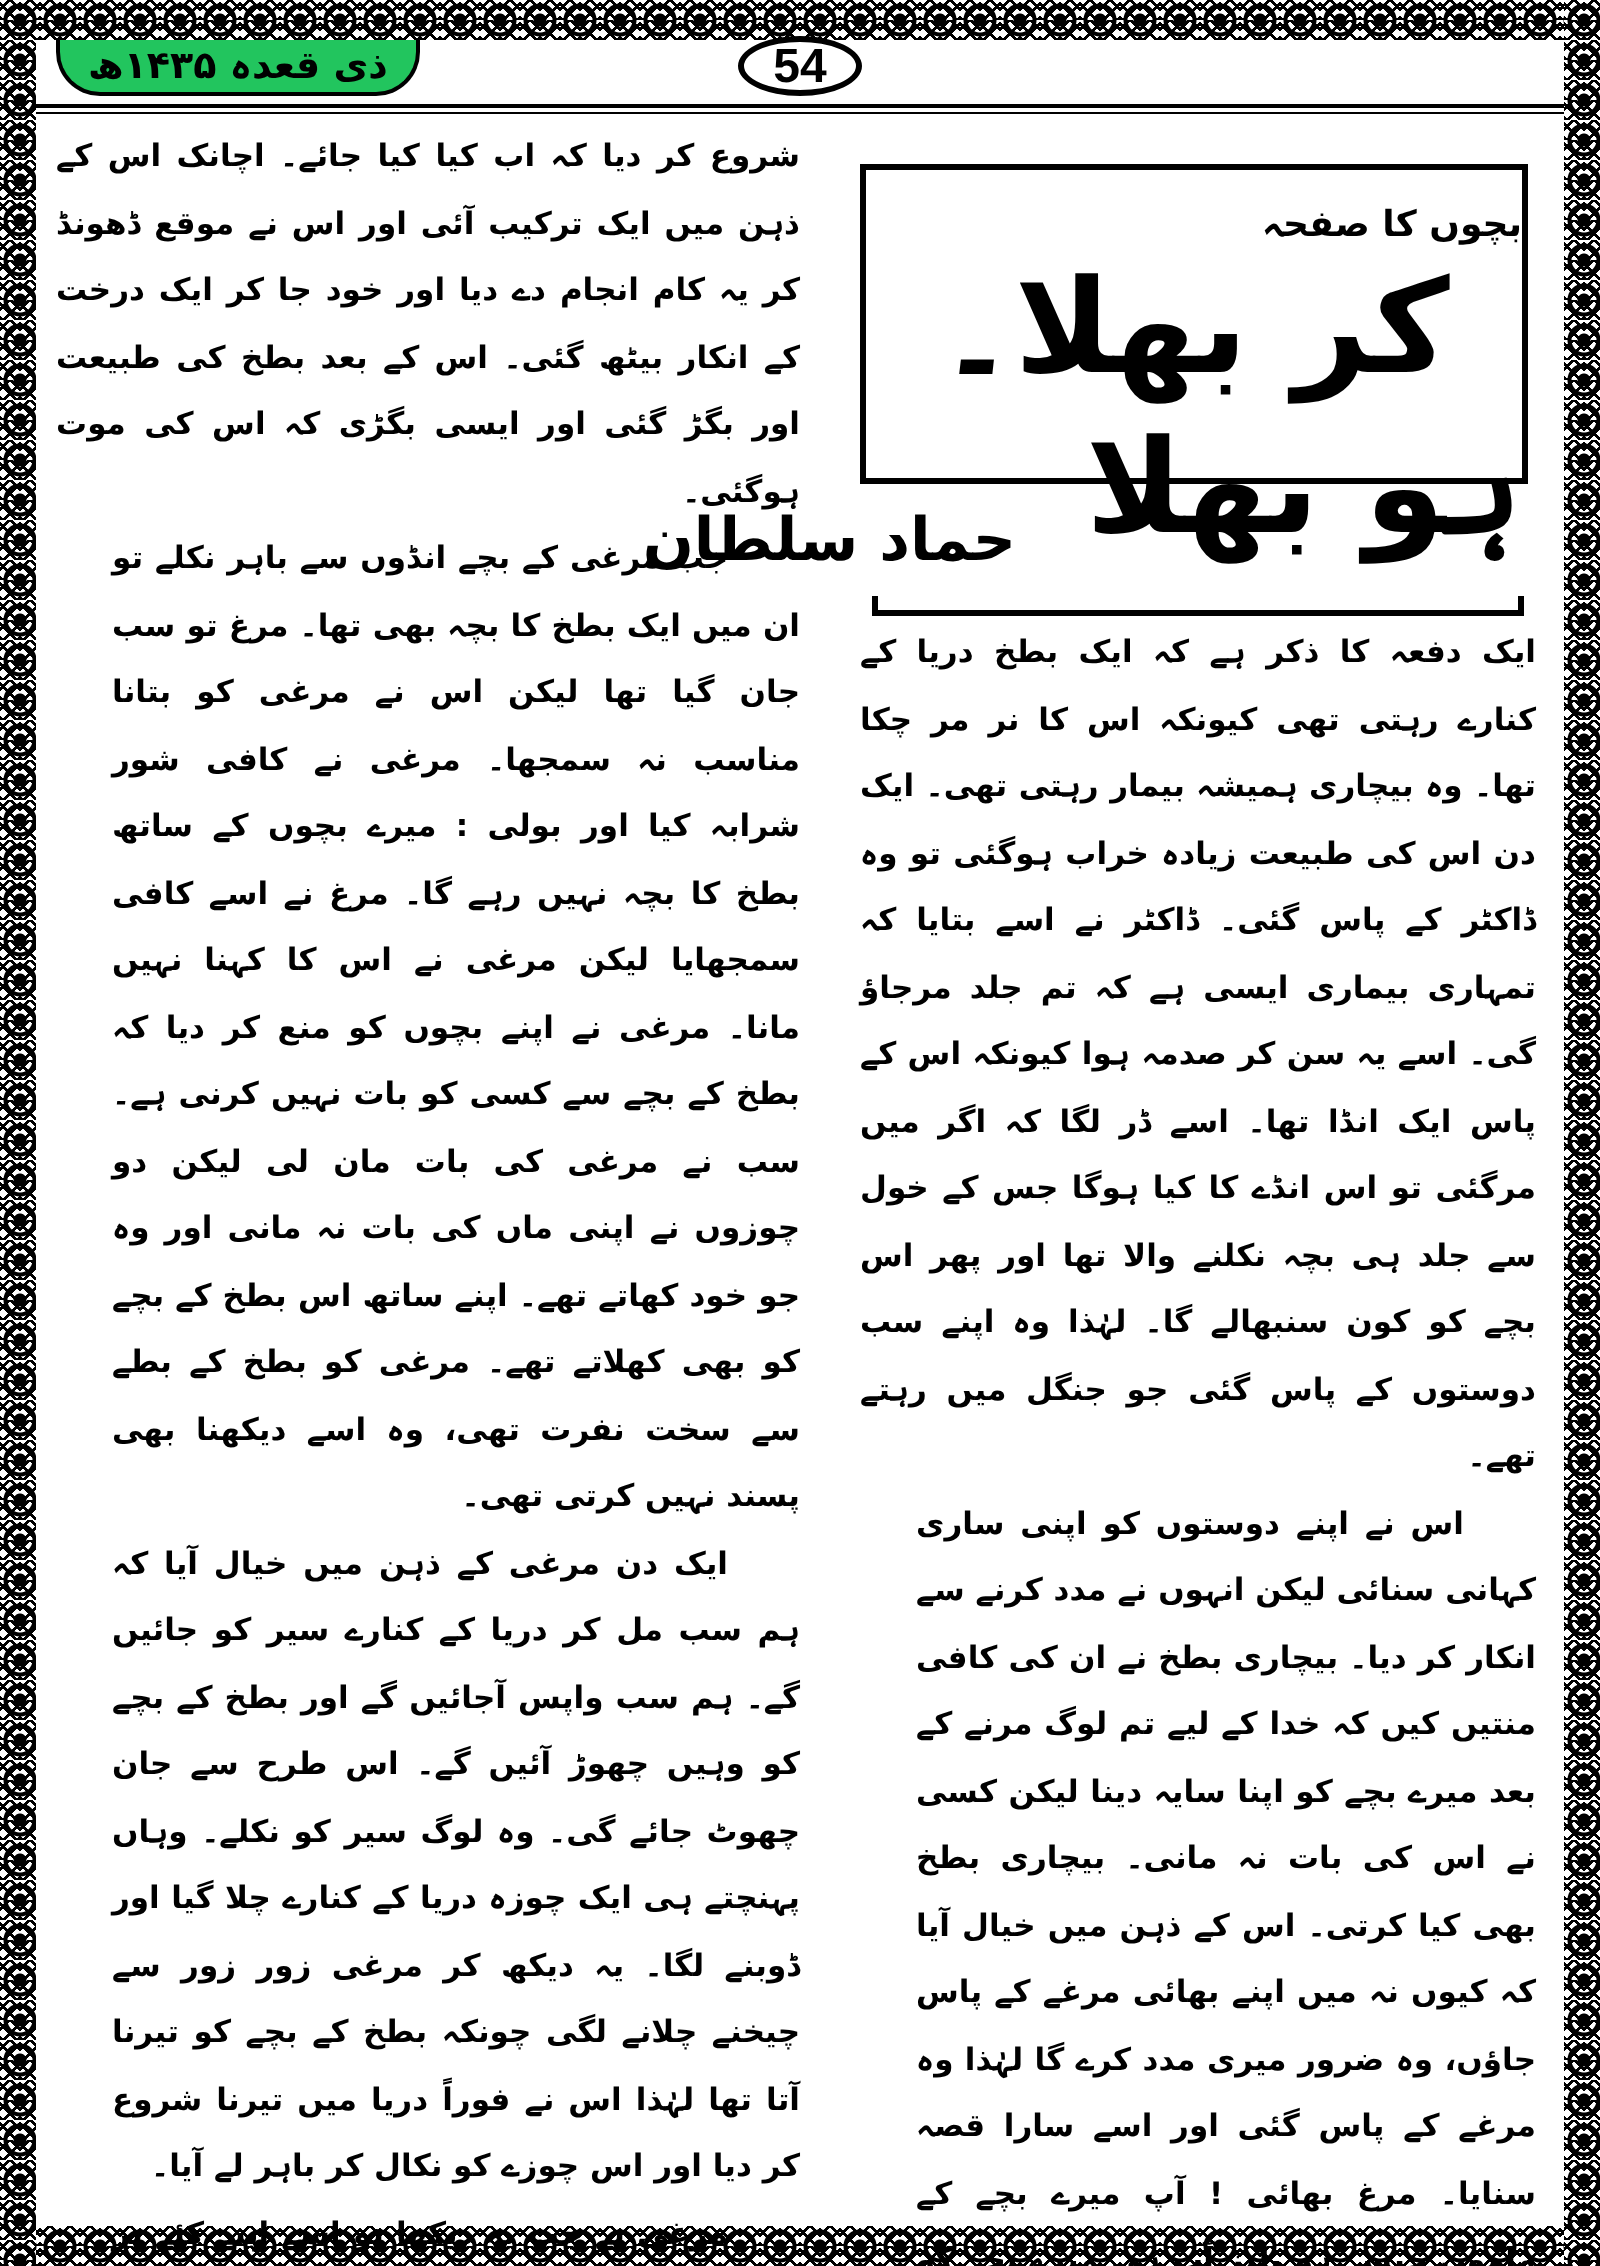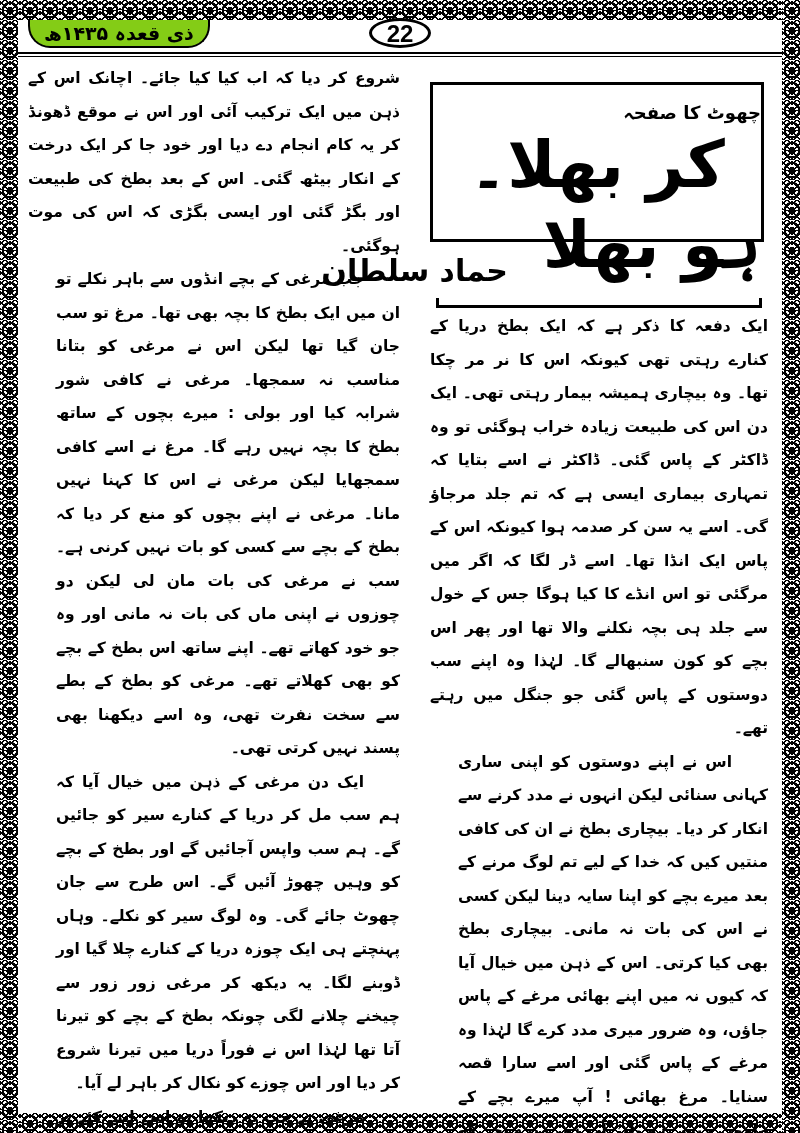--- a/index.html
+++ b/index.html
@@ -19,21 +19,21 @@
   .border-top { left: 0; top: 0; width: 800px; height: 20px; }
   .border-bottom { left: 0; bottom: 0; width: 800px; height: 20px; }
   .border-left { left: 0; top: 0; width: 18px; height: 1133px; }
   .border-right { right: 0; top: 0; width: 18px; height: 1133px; }
 
   
   .header { position: absolute; left: 18px; right: 18px; top: 20px; height: 28px; background: #fff; }
   .header-pill {
     position: absolute; top: 0; height: 28px; border: 2px solid #000; border-top: none;
     border-radius: 0 0 22px 22px; font-weight: bold; font-size: 19px; line-height: 26px;
-    padding: 0 14px; direction: rtl; background: #84cc16; white-space: nowrap;
+    padding: 0 14px; direction: rtl; background: #22c55e; white-space: nowrap;
   }
   .pill-left { left: 10px; }
   .pill-right { right: 10px; }
   .page-num {
     position: absolute; left: 50%; transform: translateX(-50%); top: -2px;
     width: 62px; height: 30px; border: 3px solid #000; border-radius: 50%;
     font-family: "Liberation Sans", sans-serif; font-weight: bold; font-size: 24px;
     text-align: center; line-height: 25px; background: #fff;
   }
   .header-rule { position: absolute; left: 18px; right: 18px; top: 52px; height: 5px;
@@ -58,28 +58,28 @@
 </style>
 </head>
 <body>
 
 <div class="border-band border-top"></div>
 <div class="border-band border-bottom"></div>
 <div class="border-band border-left"></div>
 <div class="border-band border-right"></div>
 
 <div class="header">
-  <div class="page-num">22</div>
+  <div class="page-num">54</div>
   <div class="header-pill pill-left">ذی قعدہ ۱۴۳۵ھ</div>
 </div>
 <div class="header-rule"></div>
 
 <div class="col col-right">
   <div class="title-box">
-    <div class="title-kicker">چھوٹ کا صفحہ</div>
+    <div class="title-kicker">بچوں کا صفحہ</div>
     <div class="title-main">کر بھلا۔ ہو بھلا</div>
   </div>
   <div class="byline-wrap">
     <div class="byline-rule"></div>
     <div class="byline">حماد سلطان</div>
   </div>
   <p>ایک دفعہ کا ذکر ہے کہ ایک بطخ دریا کے کنارے رہتی تھی کیونکہ اس کا نر مر چکا تھا۔ وہ بیچاری ہمیشہ بیمار رہتی تھی۔ ایک دن اس کی طبیعت زیادہ خراب ہوگئی تو وہ ڈاکٹر کے پاس گئی۔ ڈاکٹر نے اسے بتایا کہ تمہاری بیماری ایسی ہے کہ تم جلد مرجاؤ گی۔ اسے یہ سن کر صدمہ ہوا کیونکہ اس کے پاس ایک انڈا تھا۔ اسے ڈر لگا کہ اگر میں مرگئی تو اس انڈے کا کیا ہوگا جس کے خول سے جلد ہی بچہ نکلنے والا تھا اور پھر اس بچے کو کون سنبھالے گا۔ لہٰذا وہ اپنے سب دوستوں کے پاس گئی جو جنگل میں رہتے تھے۔</p>
   <p class="indent">اس نے اپنے دوستوں کو اپنی ساری کہانی سنائی لیکن انہوں نے مدد کرنے سے انکار کر دیا۔ بیچاری بطخ نے ان کی کافی منتیں کیں کہ خدا کے لیے تم لوگ مرنے کے بعد میرے بچے کو اپنا سایہ دینا لیکن کسی نے اس کی بات نہ مانی۔ بیچاری بطخ بھی کیا کرتی۔ اس کے ذہن میں خیال آیا کہ کیوں نہ میں اپنے بھائی مرغے کے پاس جاؤں، وہ ضرور میری مدد کرے گا لہٰذا وہ مرغے کے پاس گئی اور اسے سارا قصہ سنایا۔ مرغ بھائی ! آپ میرے بچے کے ماموں جیسے ہو پلیز آپ ہی میرے بچے کو اپنا سایہ دینا۔ مرغا بولا ! میں تمہارے بچے کو رکھ لیتا لیکن میری بیگم مرغی یہ بات نہیں مانے گی لہٰذا مجھے بہت افسوس سے کہنا پڑ رہا ہے کہ میں یہ کام نہیں کر سکتا لہٰذا تم مجھے معاف کر دینا۔</p>
 
 </div>

